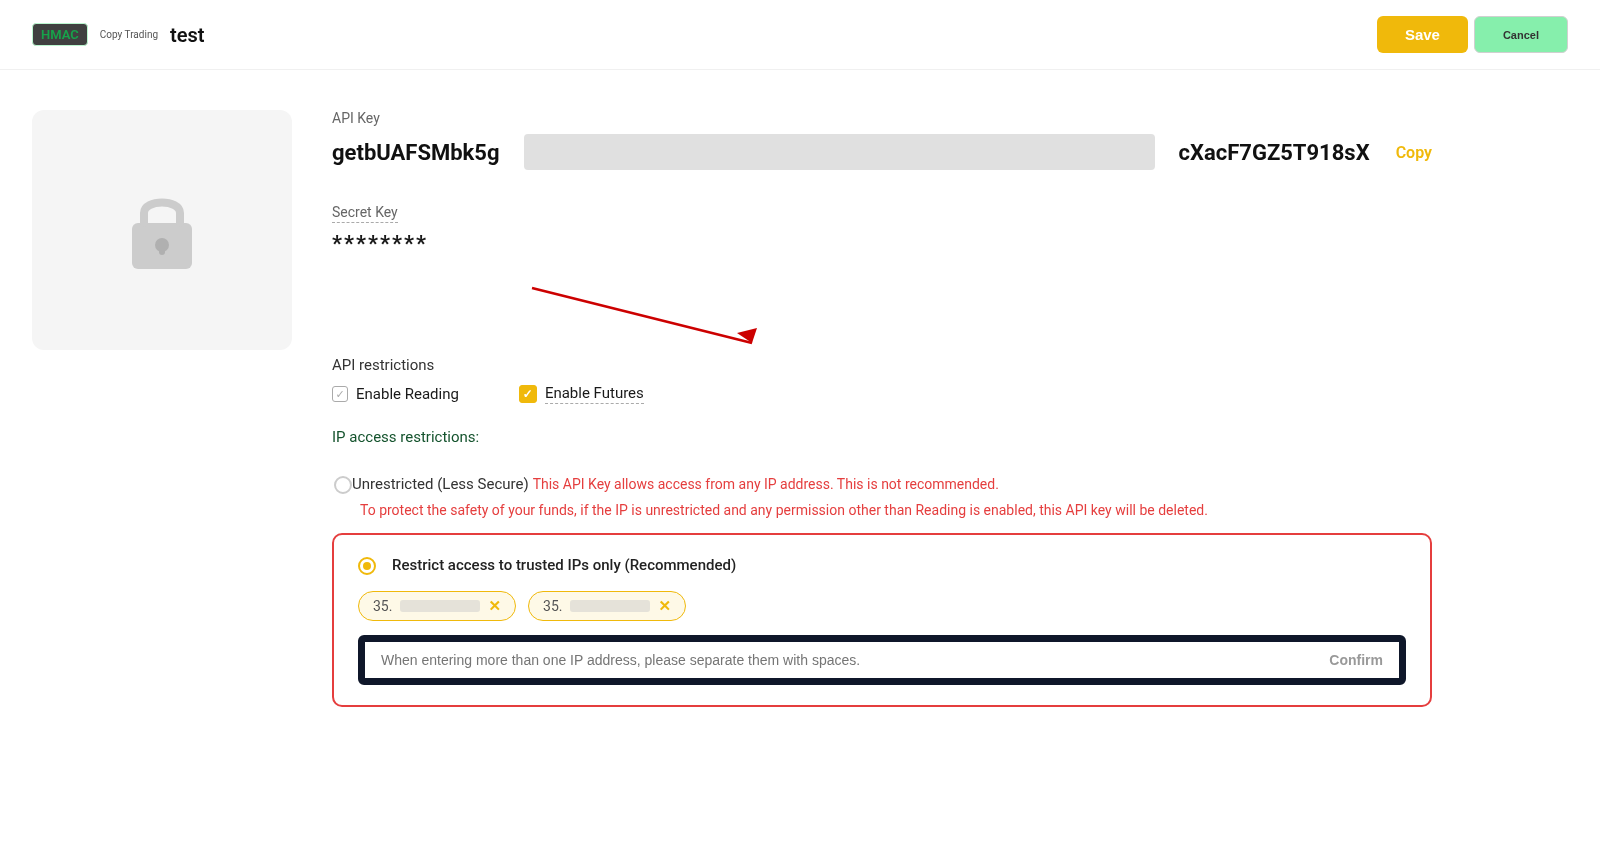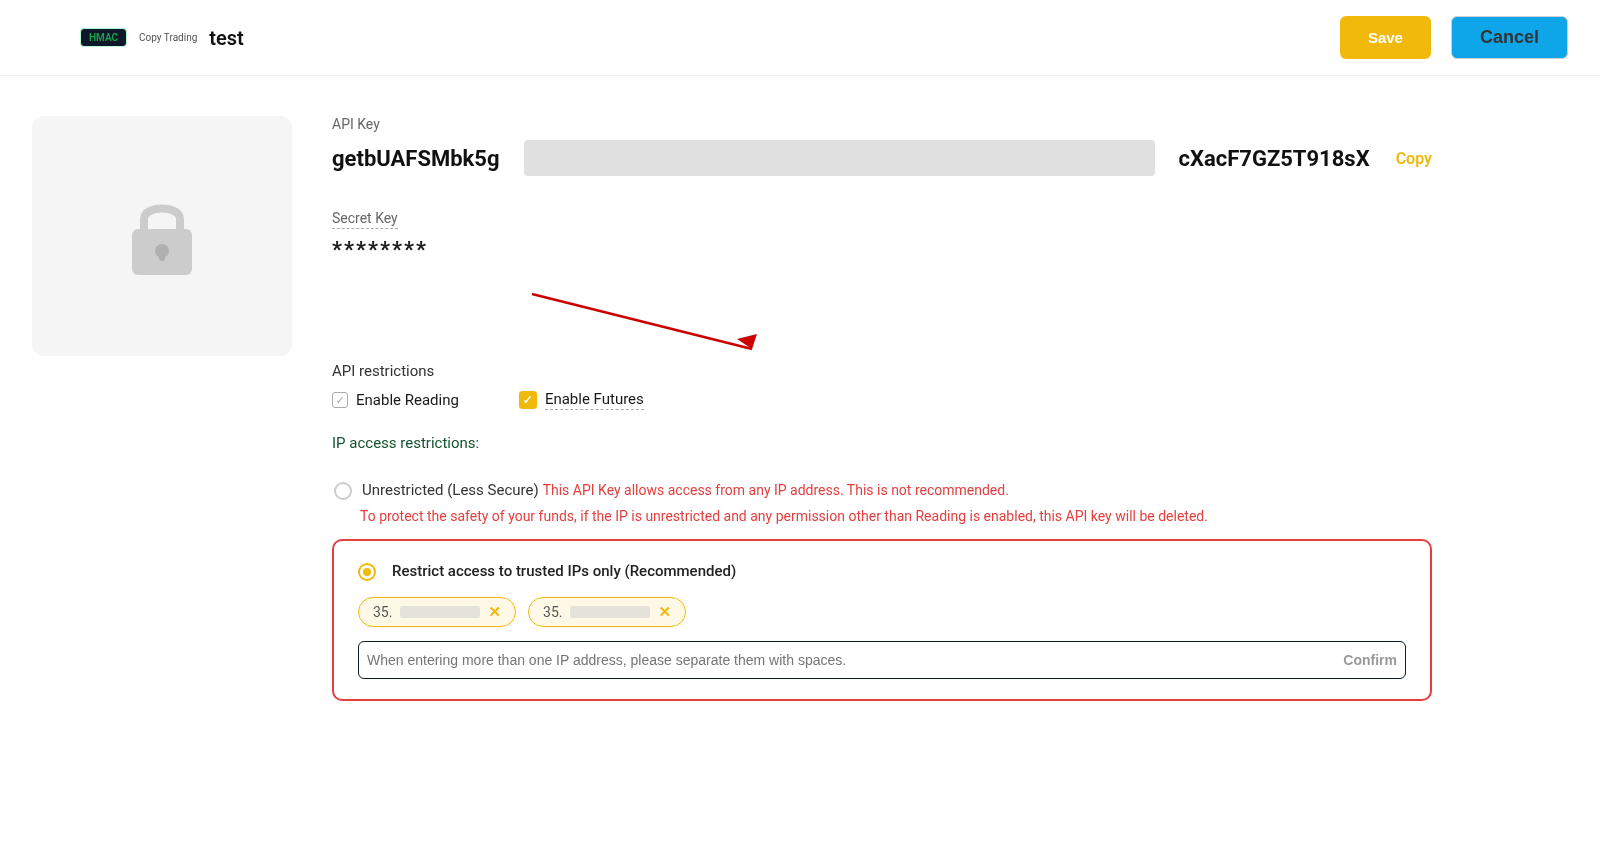--- a/index.html
+++ b/index.html
@@ -12,60 +12,59 @@
 
     
     .header {
       display: flex;
       align-items: center;
       padding: 16px 32px;
       border-bottom: 1px solid #f0f0f0;
       gap: 12px;
     }
     .badge-hmac {
-      background: #0f172a;
+      background: #404040;
       color: #16a34a;
       border: 1px solid #bbf7d0;
       border-radius: 4px;
       padding: 3px 8px;
-      font-size: 10px;
+      font-size: 13px;
       font-weight: 600;
-      margin-left: 48px;
     }
     .badge-copy-trading {
       color: #555;
       font-size: 10px;
     }
     .header-title {
       font-size: 20px;
       font-weight: 600;
       color: #111;
     }
     .header-actions {
       margin-left: auto;
       display: flex;
-      gap: 20px;
+      gap: 6px;
     }
     .btn-save {
       background: #f0b90b;
       color: #fff;
       border: none;
       border-radius: 6px;
       padding: 10px 28px;
       font-size: 15px;
       font-weight: 600;
       cursor: pointer;
     }
     .btn-cancel {
-      background: #0ea5e9;
+      background: #86efac;
       color: #333;
       border: 1px solid #d0d0d0;
       border-radius: 6px;
       padding: 10px 28px;
-      font-size: 18px;
+      font-size: 11px;
       font-weight: 600;
       cursor: pointer;
     }
 
     
     .main {
       display: flex;
       padding: 40px 32px;
       gap: 40px;
     }
@@ -223,21 +222,21 @@
       margin-bottom: 20px;
     }
     .ip-title {
       font-size: 15px;
       color: #14532d;
       margin-bottom: 28px;
     }
     .ip-option-row {
       display: flex;
       align-items: flex-start;
-      gap: 10px;
+      gap: 0;
       margin-bottom: 6px;
       padding-left: 2px;
     }
     .radio-btn {
       width: 18px;
       height: 18px;
       border-radius: 50%;
       border: 2px solid #ccc;
       background: #fff;
       margin-top: 2px;
@@ -320,23 +319,23 @@
       color: #f0b90b;
       font-weight: 700;
       cursor: pointer;
       font-size: 15px;
     }
 
     
     .ip-input-row {
       display: flex;
       align-items: center;
-      border: 1px solid #0f172a;
+      border: 7px solid #0f172a;
       border-radius: 6px;
-      padding: 10px 8px;
+      padding: 10px 16px;
       background: #fff;
     }
     .ip-input {
       flex: 1;
       border: none;
       outline: none;
       font-size: 14px;
       color: #aaa;
       background: transparent;
     }

